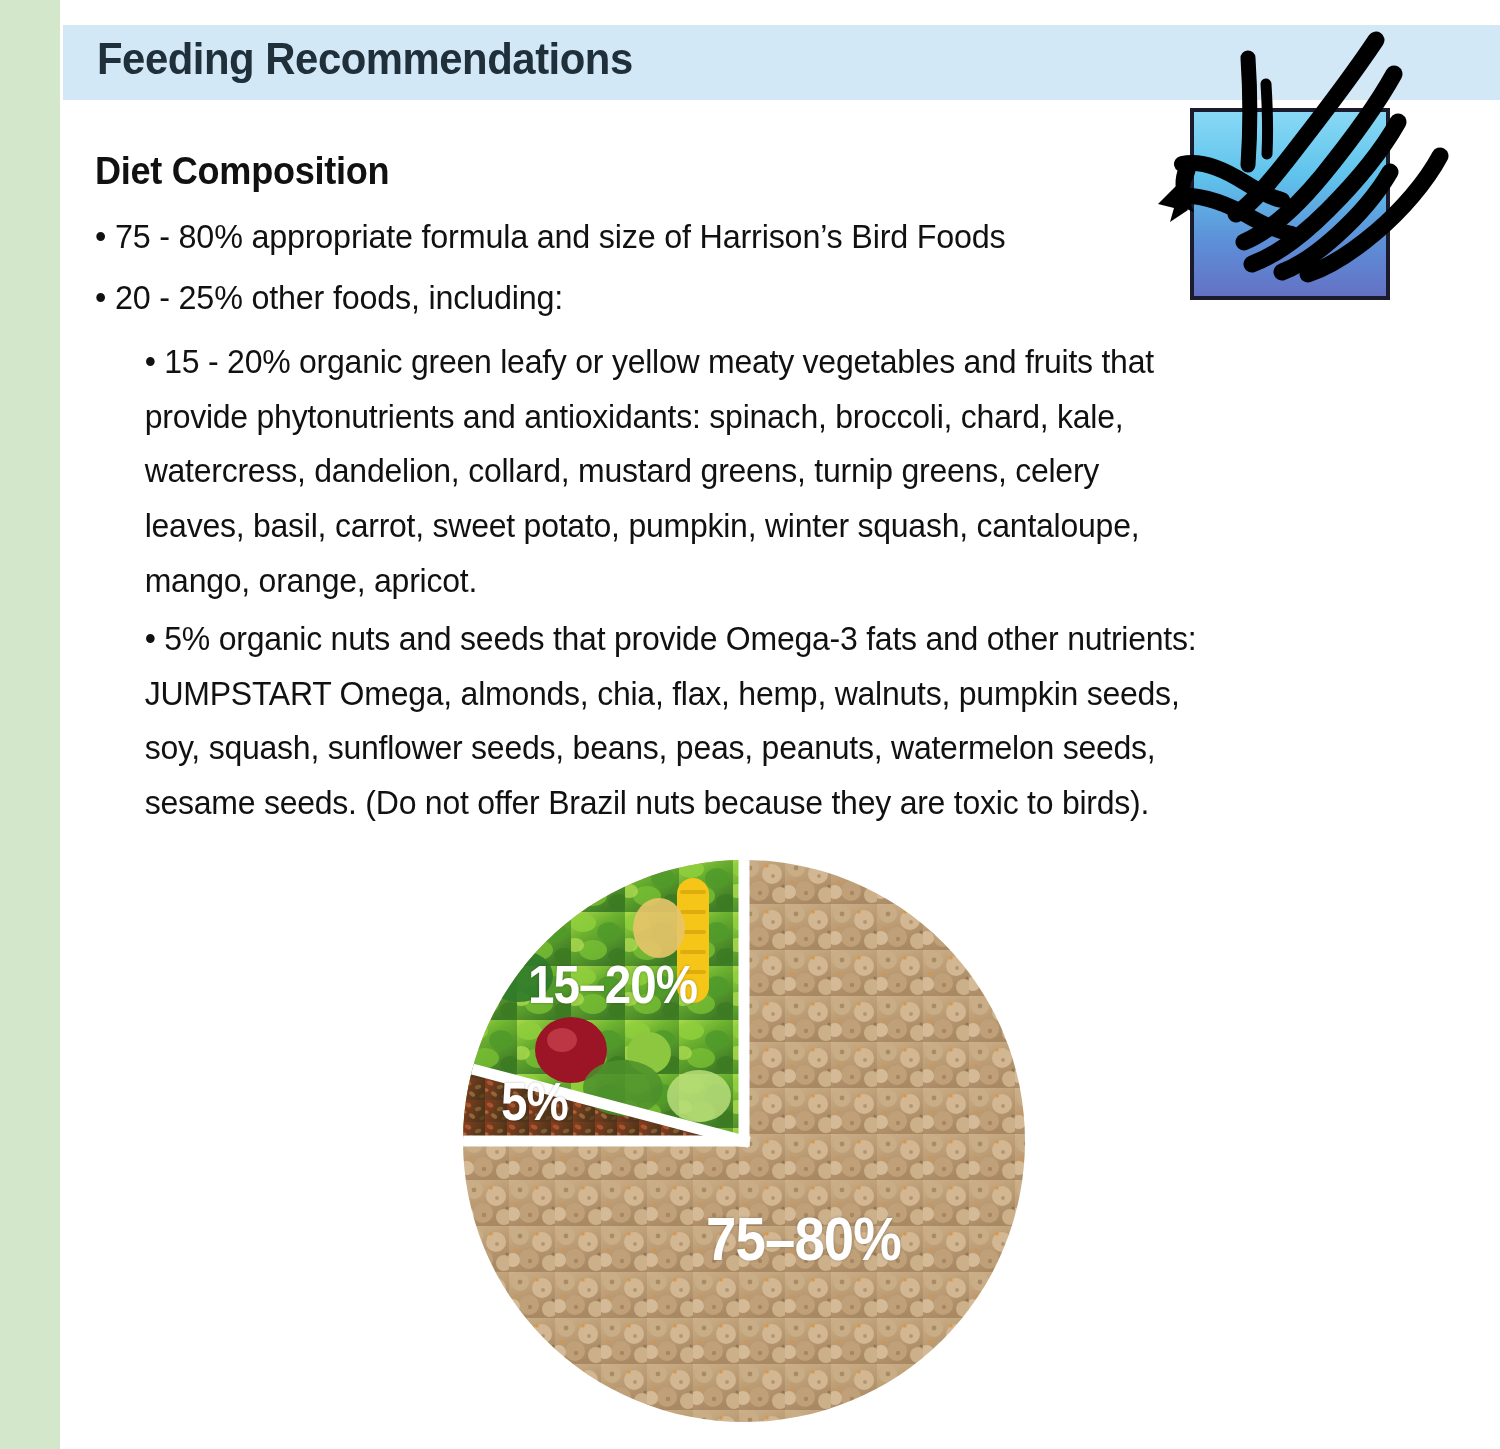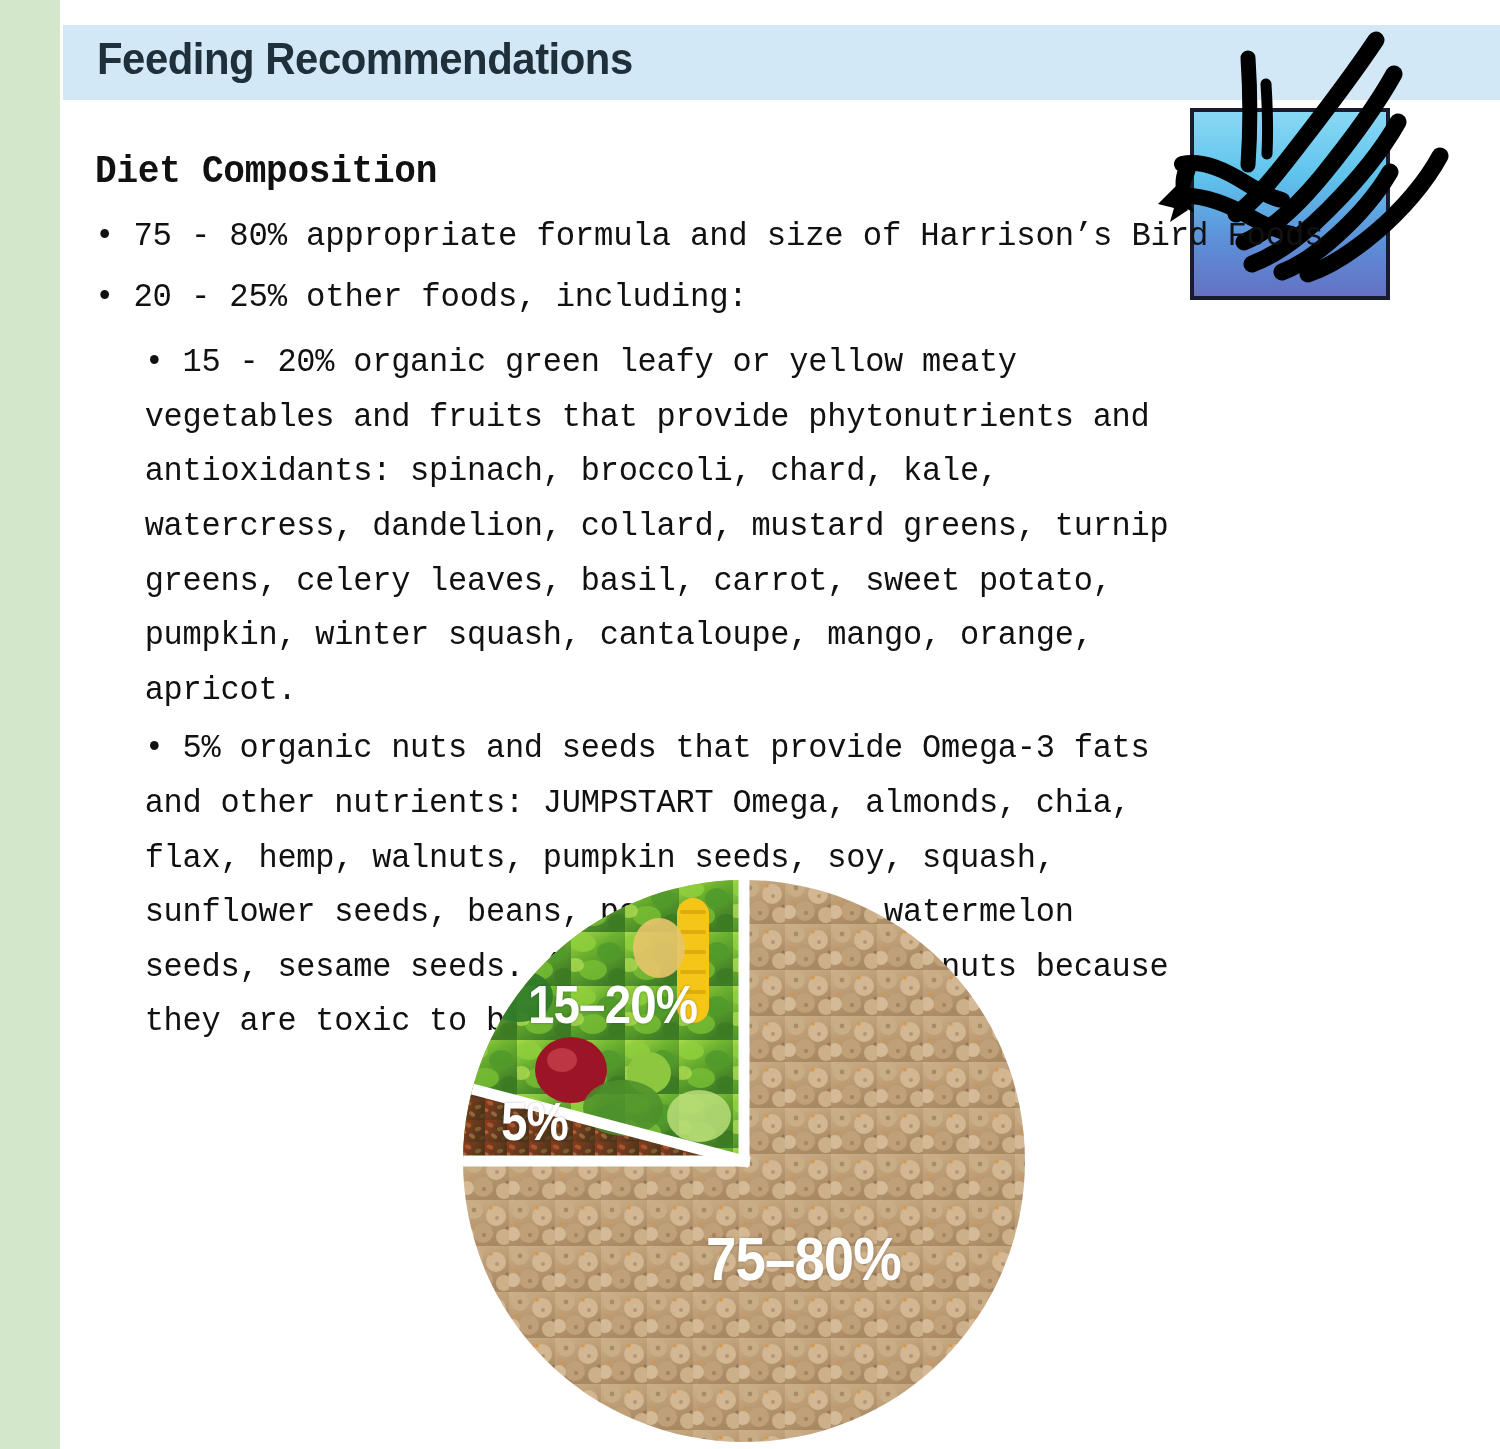--- a/index.html
+++ b/index.html
@@ -50,21 +50,20 @@
     left: 1140px; top: 18px;
     width: 320px; height: 292px;
   }
   .logo svg { display: block; width: 100%; height: 100%; }
 
   
   .content {
     position: absolute;
     left: 95px; top: 150px;
     width: 1160px;
-    font-family: Liberation Mono, monospace;
   }
   .section-heading {
     font-size: 38px;
     font-weight: bold;
     color: #111111;
     letter-spacing: -0.3px;
     margin: 0 0 16px 0;
     transform: scaleX(0.95);
     transform-origin: left center;
   }
@@ -91,21 +90,21 @@
     padding-left: 52px;
     text-indent: 0;
     transform: scaleX(0.955);
     transform-origin: left center;
     width: 1105px;
   }
 
   
   .pie-figure {
     position: absolute;
-    left: 463px; top: 878px;
+    left: 463px; top: 858px;
     width: 562px; height: 566px;
   }
   .pie-figure svg { display: block; width: 100%; height: 100%; }
 
   .pie-label {
     position: absolute;
     color: #ffffff;
     font-weight: bold;
     font-family: "Liberation Sans", sans-serif;
     letter-spacing: -1px;

